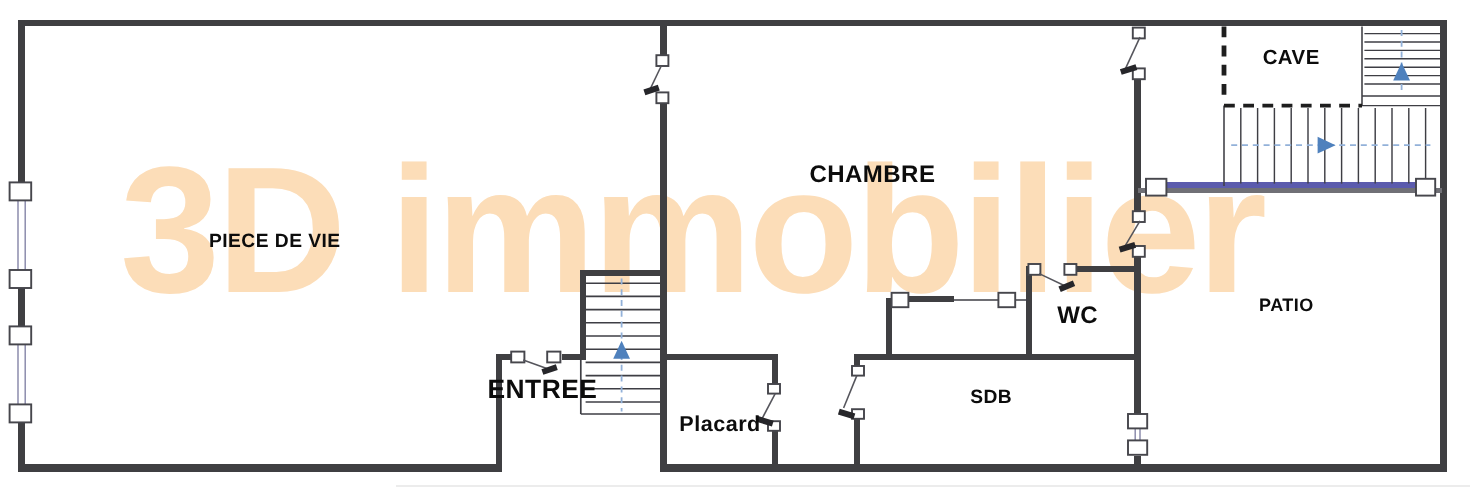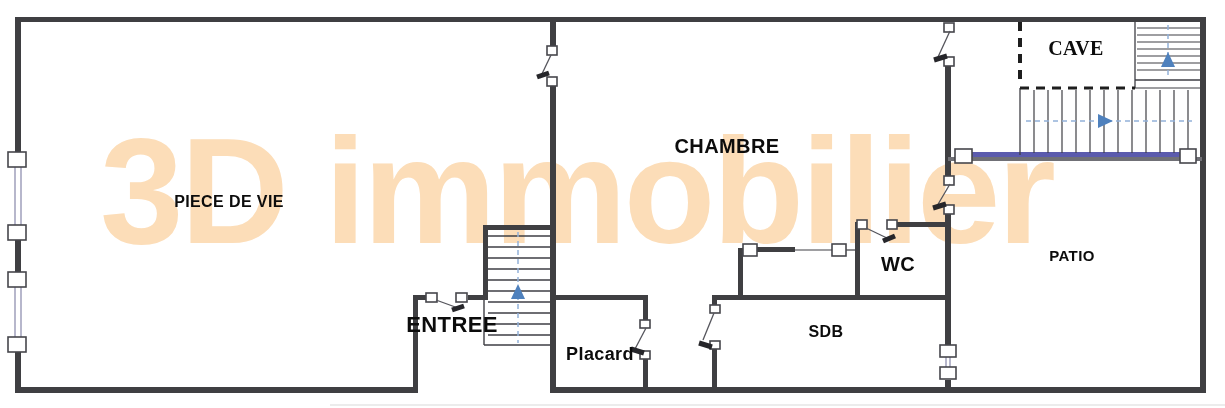--- a/index.html
+++ b/index.html
@@ -132,20 +132,20 @@
       <line x1="934" y1="60" x2="947" y2="56" stroke="#26262a" stroke-width="5"></line>
       <line x1="933" y1="208" x2="946" y2="204" stroke="#26262a" stroke-width="5"></line>
       <line x1="883" y1="241" x2="895" y2="236" stroke="#26262a" stroke-width="5"></line>
       <line x1="699" y1="343" x2="712" y2="347" stroke="#26262a" stroke-width="5"></line>
       <line x1="631" y1="349" x2="644" y2="353" stroke="#26262a" stroke-width="5"></line>
       <line x1="452" y1="310" x2="464" y2="306" stroke="#26262a" stroke-width="5"></line>
     </svg>
   <div id="labels">
       <div class="room-label" style="left: 229px; top: 202px; font-size: 16px;">PIECE DE VIE</div>
       <div class="room-label" style="left: 727px; top: 146px; font-size: 20px;">CHAMBRE</div>
-      <div class="room-label" style="left: 1076px; top: 48px; font-size: 20px; font-family: Liberation Serif, serif;">CAVE</div>
+      <div class="room-label" style="left: 1076px; top: 48px; font-size: 17px;">CAVE</div>
       <div class="room-label" style="left: 452px; top: 325px; font-size: 22px;">ENTREE</div>
       <div class="room-label" style="left: 600px; top: 354px; font-size: 18px; text-align: right;">Placard</div>
       <div class="room-label" style="left: 898px; top: 264px; font-size: 20px;">WC</div>
       <div class="room-label" style="left: 826px; top: 332px; font-size: 16px;">SDB</div>
       <div class="room-label" style="left: 1072px; top: 255px; font-size: 15px;">PATIO</div>
     </div>
 </div>
 
 </body></html>

